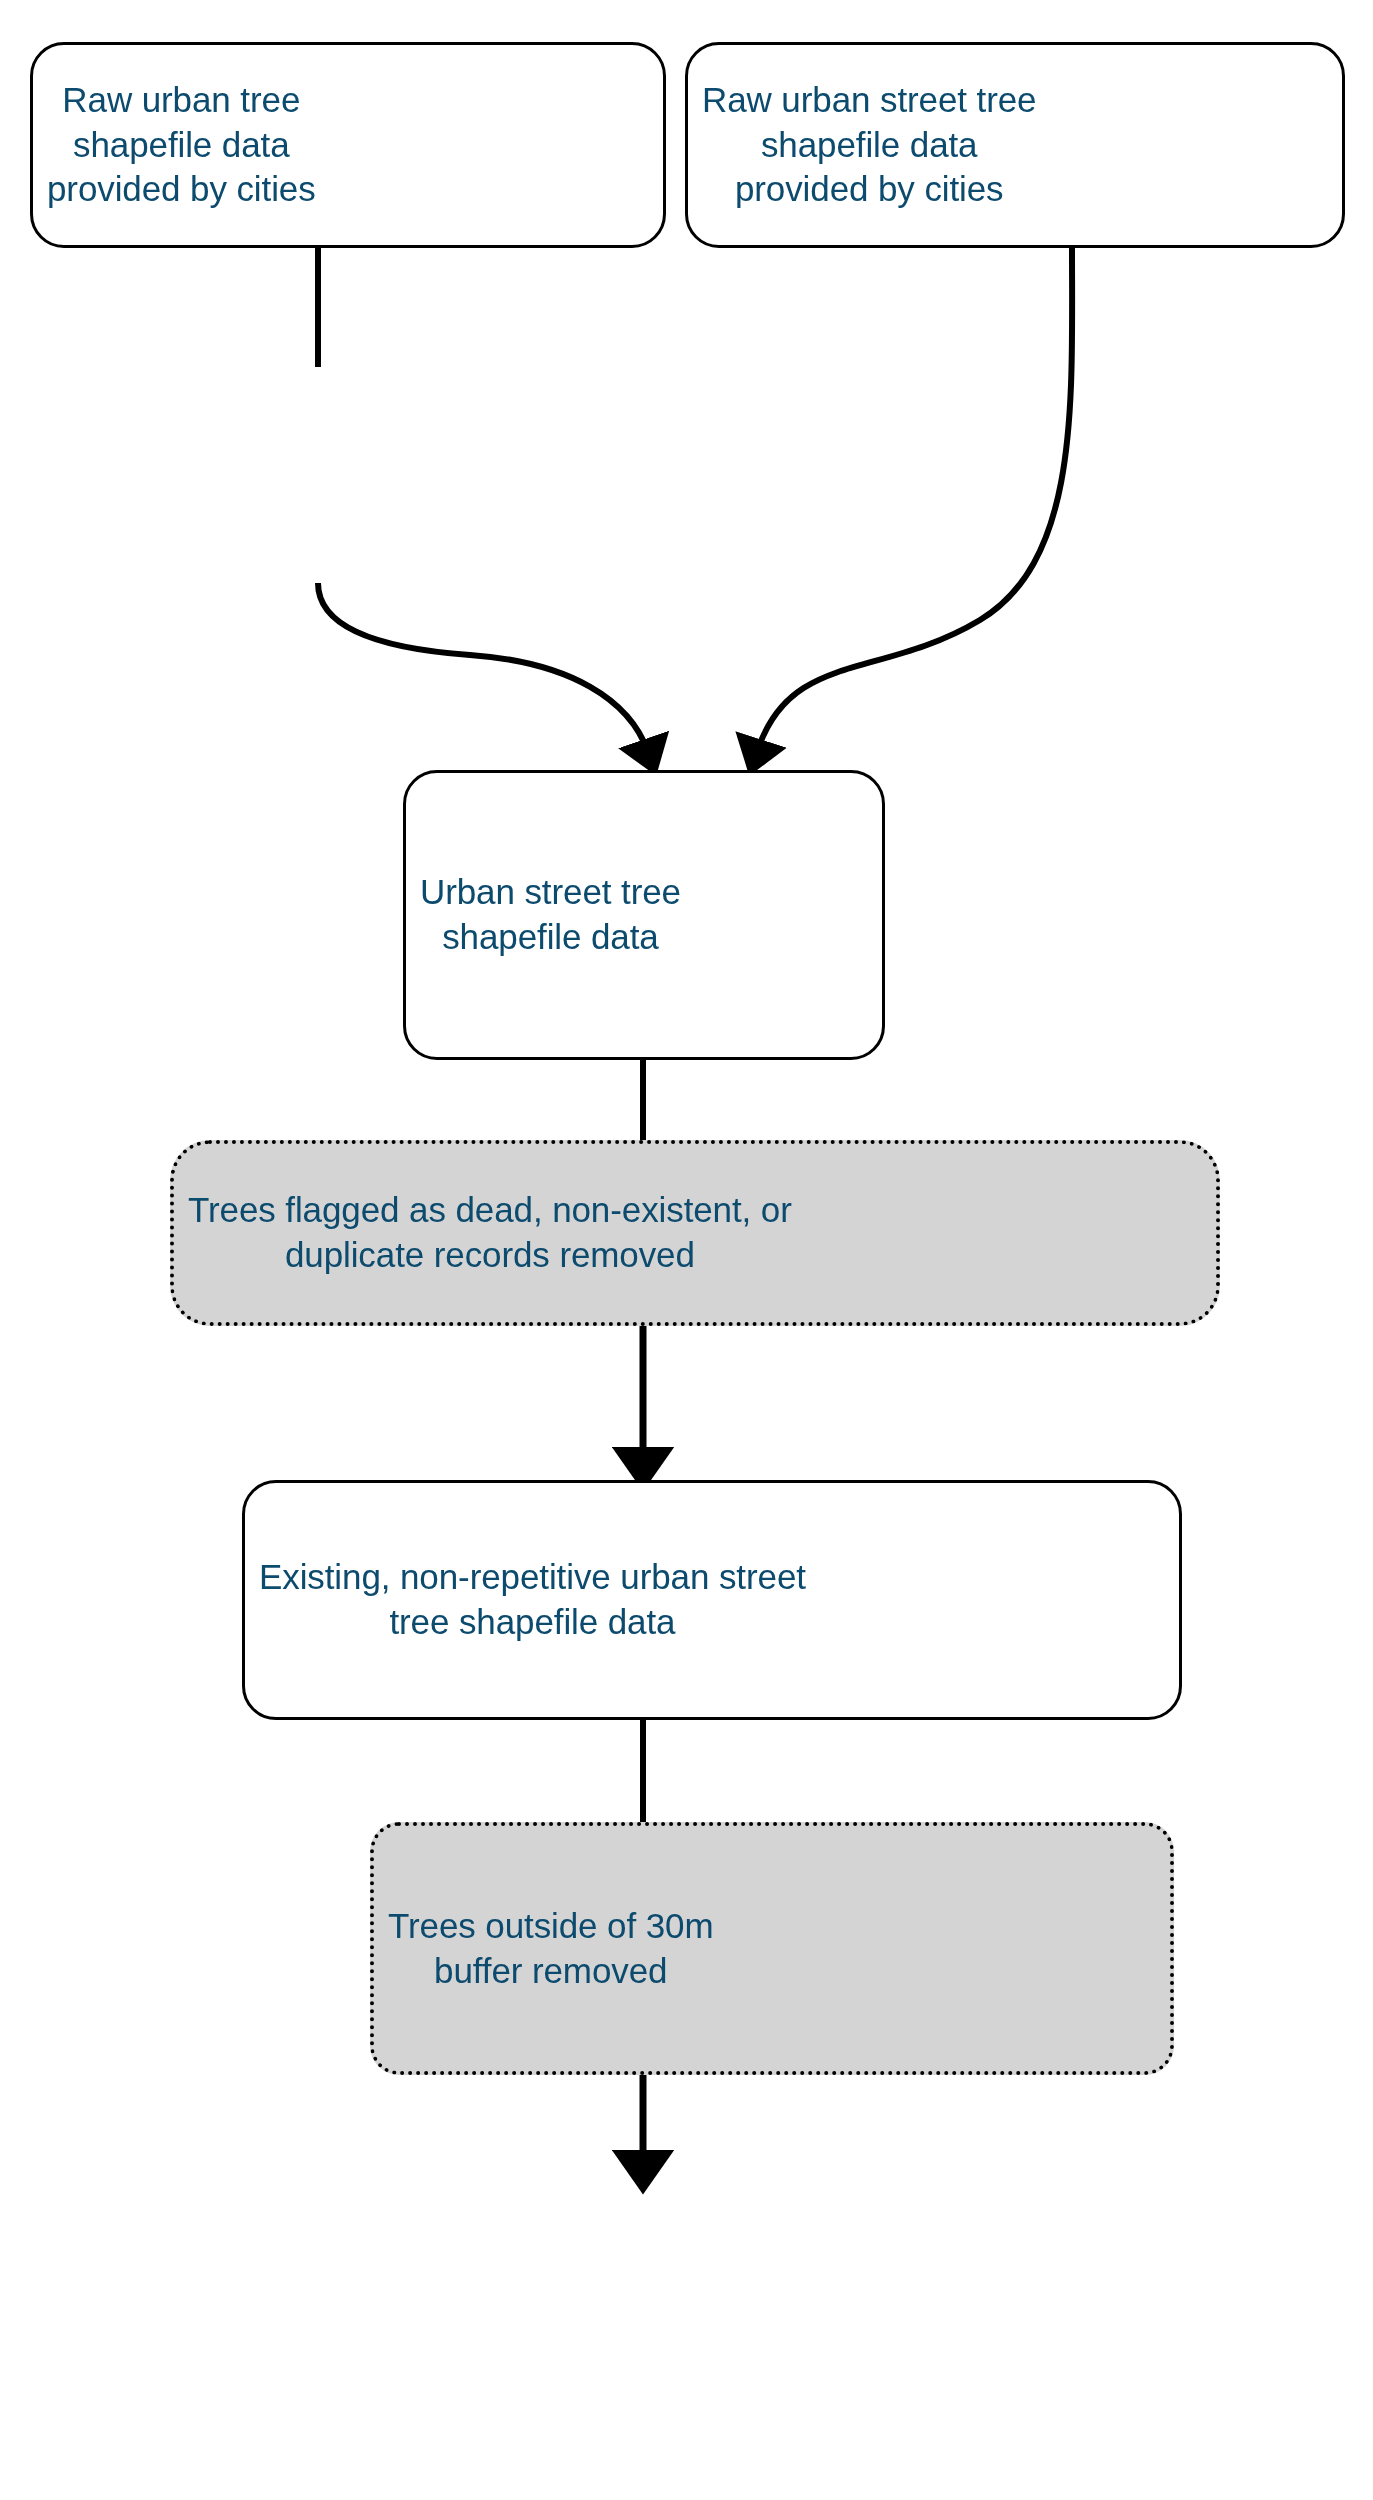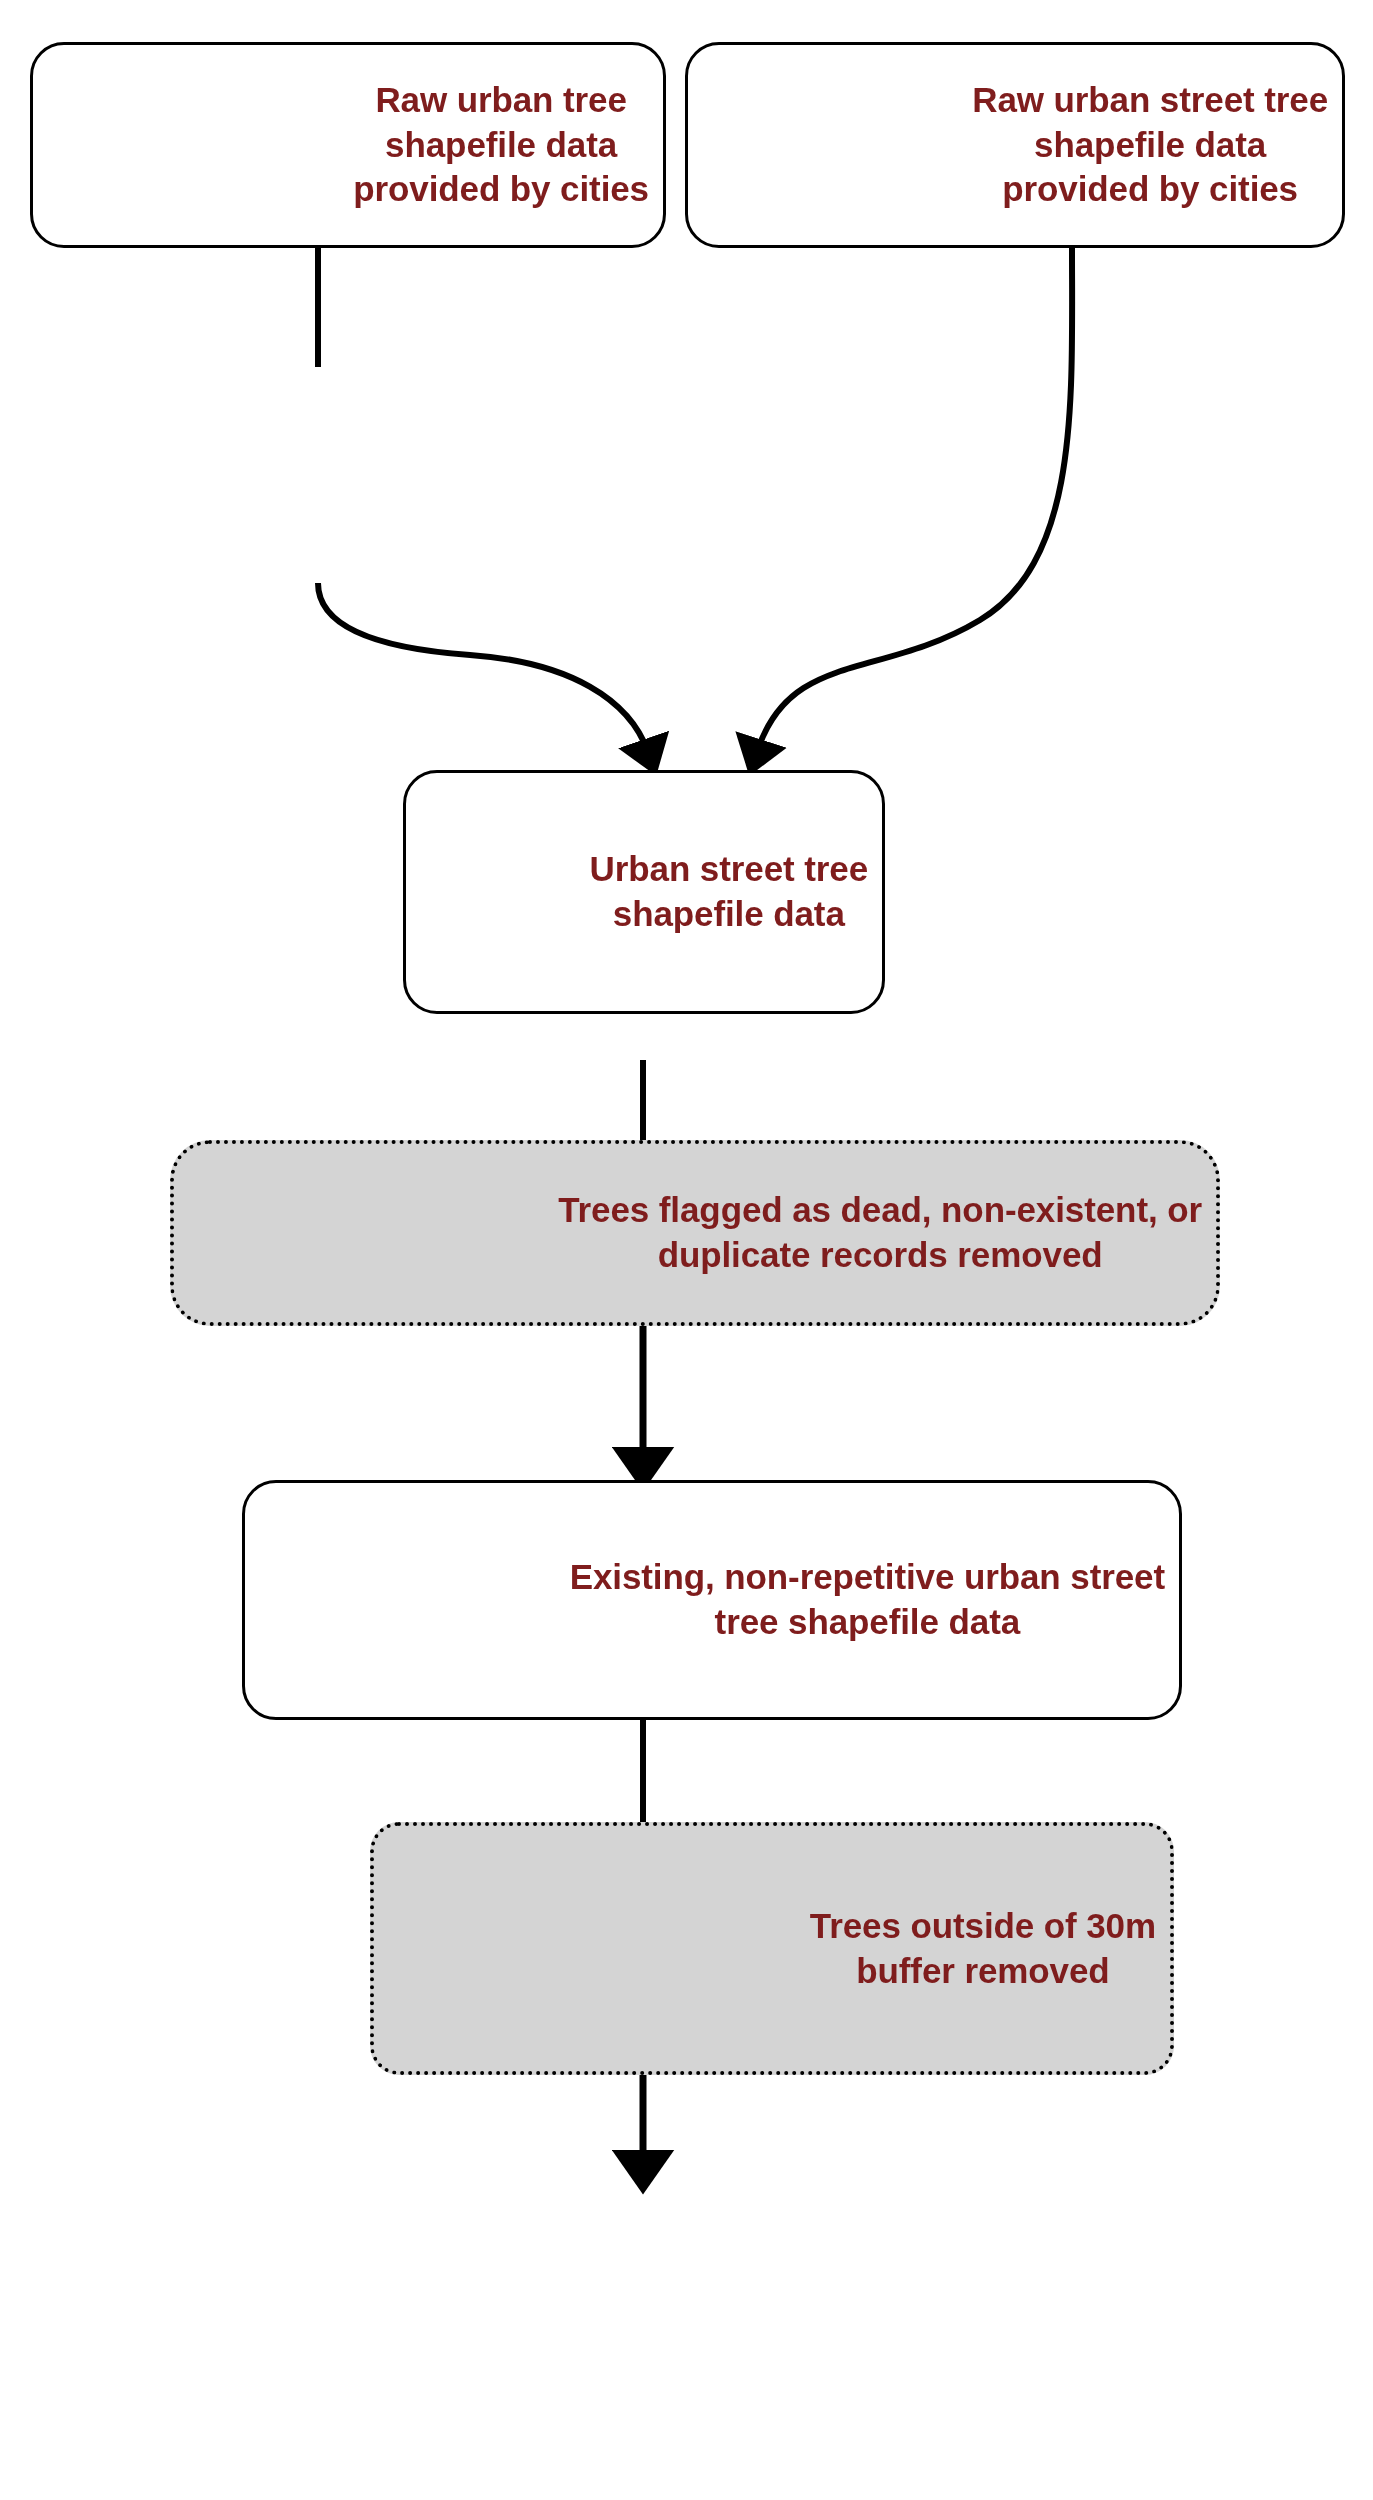--- a/index.html
+++ b/index.html
@@ -25,27 +25,26 @@
     left: 0; top: 0;
     width: 1373px;
     height: 2500px;
     pointer-events: none;
   }
   .node {
     position: absolute;
     box-sizing: border-box;
     display: flex;
     align-items: center;
-    justify-content: flex-end;
+    justify-content: flex-start;
     text-align: center;
-    color: #7f1d1d;
+    color: #0c4a6e;
     line-height: 1.28;
     letter-spacing: -0.1px;
     padding: 4px 14px;
-    font-weight: bold;
   }
   .node-data {
     background: #ffffff;
     border: 3px solid #000000;
     border-radius: 34px;
   }
   .node-process {
     background: #d4d4d4;
     border: 4px dotted #000000;
     border-radius: 40px;
@@ -88,21 +87,21 @@
 provided by cities</span>
   </div>
 
   <div class="node node-data" style="left:685px; top:42px; width:660px; height:206px; font-size:35px;">
     <span class="node-label">Raw urban street tree
 shapefile data
 provided by cities</span>
   </div>
 
 
-  <div class="node node-data" style="left:403px; top:770px; width:482px; height:244px; font-size:35px;">
+  <div class="node node-data" style="left:403px; top:770px; width:482px; height:290px; font-size:35px;">
     <span class="node-label">Urban street tree
 shapefile data</span>
   </div>
 
   <div class="node node-data" style="left:242px; top:1480px; width:940px; height:240px; font-size:35px;">
     <span class="node-label">Existing, non-repetitive urban street
 tree shapefile data</span>
   </div>
 
   <div class="node node-process" style="left:170px; top:1140px; width:1050px; height:186px; font-size:35px;">

